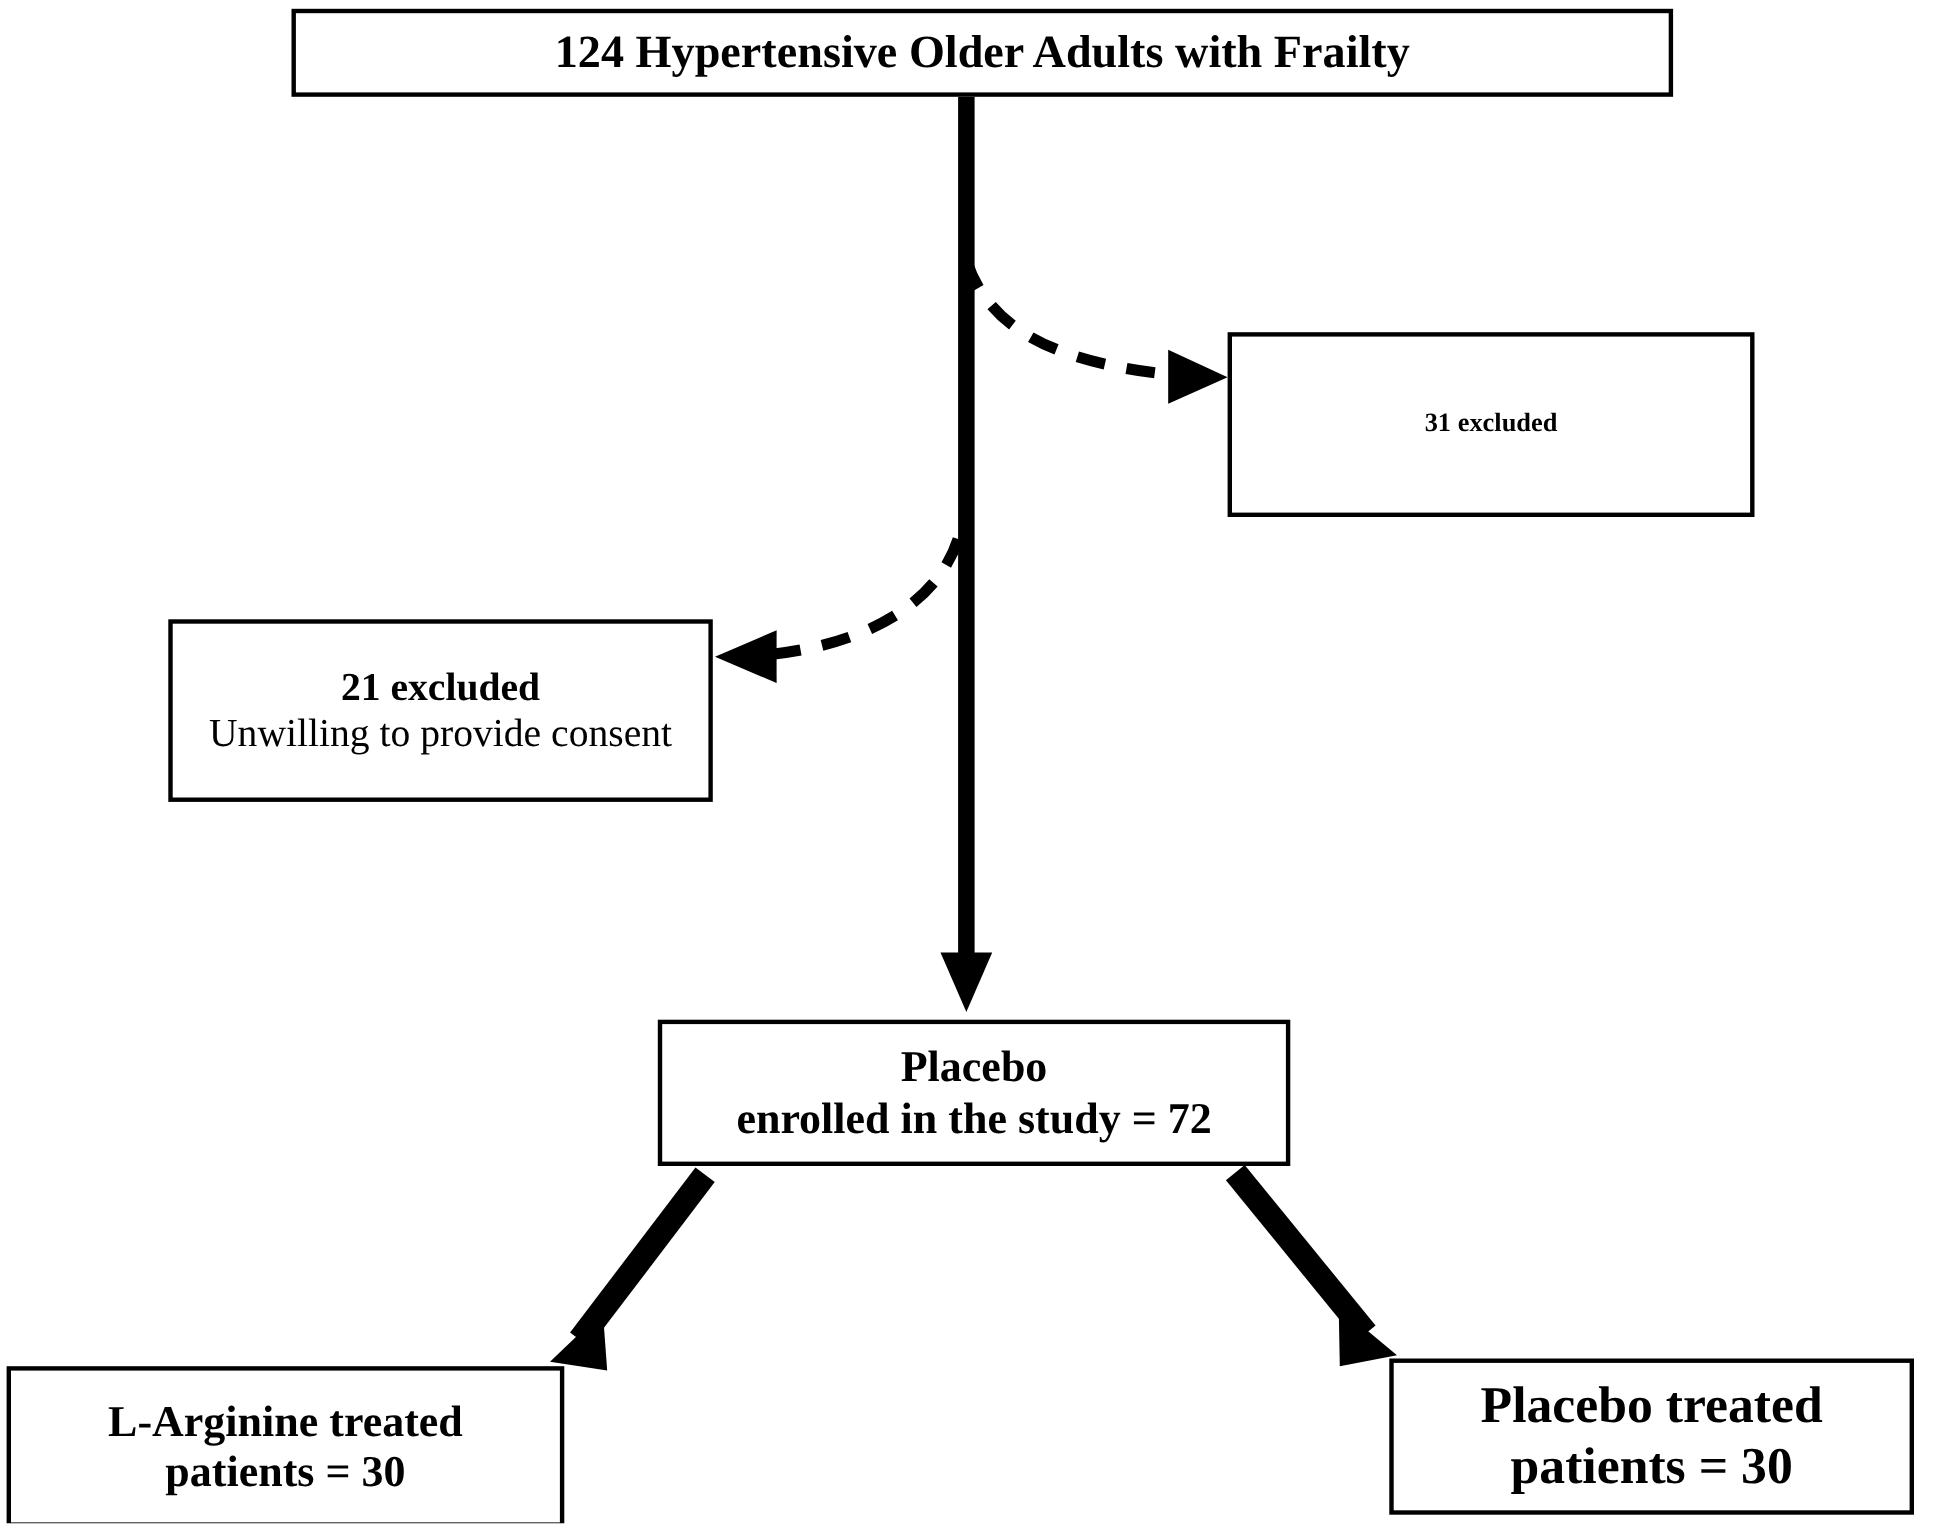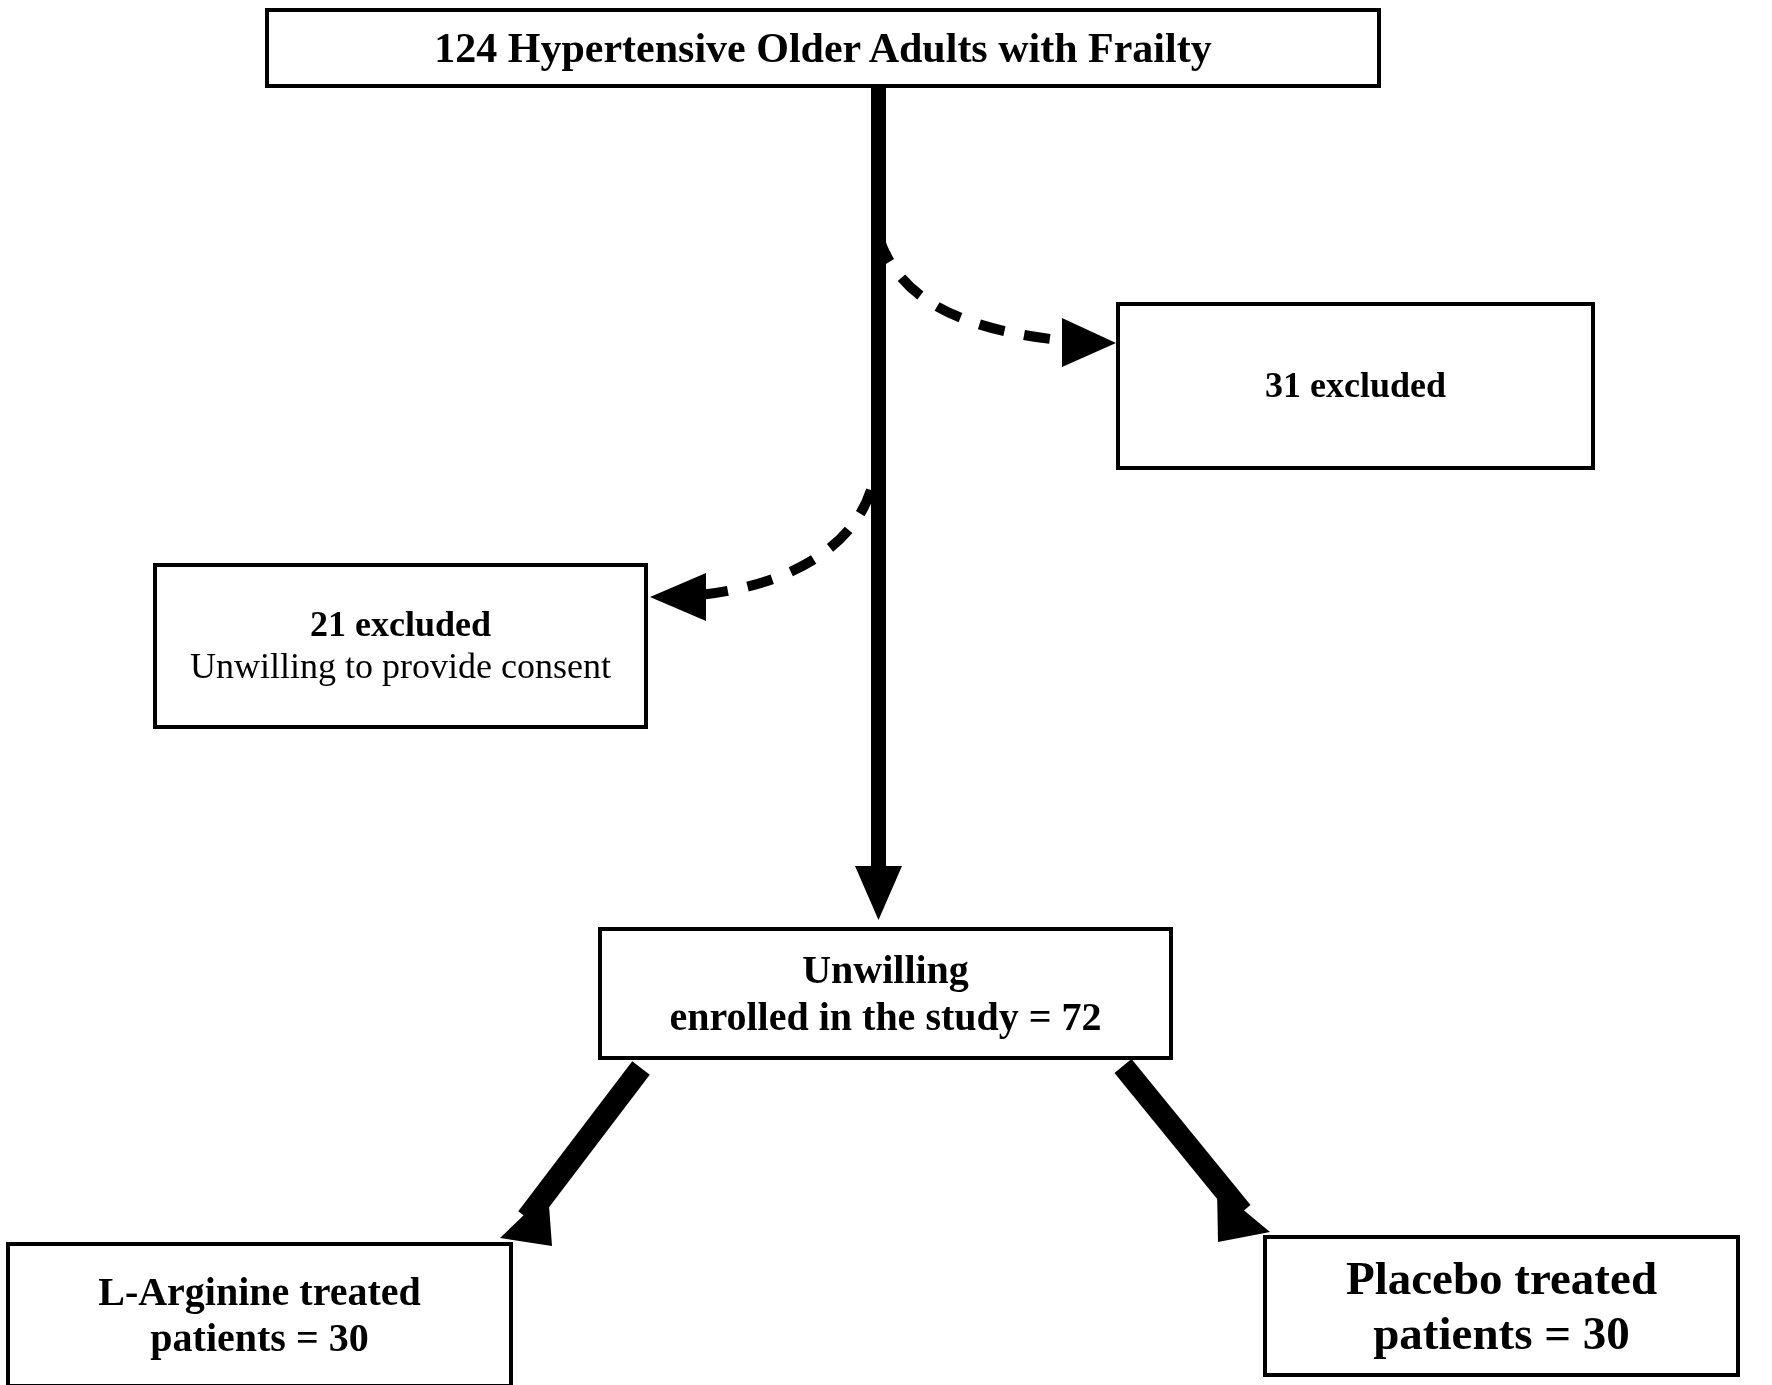--- a/index.html
+++ b/index.html
@@ -46,30 +46,30 @@
   }
   .line-regular {
     font-weight: normal;
     display: block;
   }
 
   
   #node-screened {
     left: 265px;
     top: 8px;
-    width: 1116px;
+    width: 1256px;
     height: 80px;
     font-size: 42px;
   }
   #node-excluded-inclusion {
     left: 1116px;
     top: 302px;
     width: 479px;
     height: 168px;
-    font-size: 36px;
+    font-size: 24px;
     padding: 4px 10px;
   }
   #node-excluded-consent {
     left: 153px;
     top: 563px;
     width: 495px;
     height: 166px;
     font-size: 36px;
     padding: 4px 10px;
   }
@@ -139,21 +139,21 @@
   <div class="node-box" id="node-excluded-inclusion">
     <span class="line-bold">31 excluded</span>
   </div>
 
   <div class="node-box" id="node-excluded-consent">
     <span class="line-bold">21 excluded</span>
     <span class="line-regular">Unwilling to provide consent</span>
   </div>
 
   <div class="node-box" id="node-enrolled">
-    <span class="line-bold">Unwilling</span>
+    <span class="line-bold">Placebo</span>
     <span class="line-bold">enrolled in the study = 72</span>
   </div>
 
   <div class="node-box" id="node-arm-larginine">
     <span class="line-bold">L-Arginine treated</span>
     <span class="line-bold">patients = 30</span>
   </div>
 
   <div class="node-box" id="node-arm-placebo">
     <span class="line-bold">Placebo treated</span>

